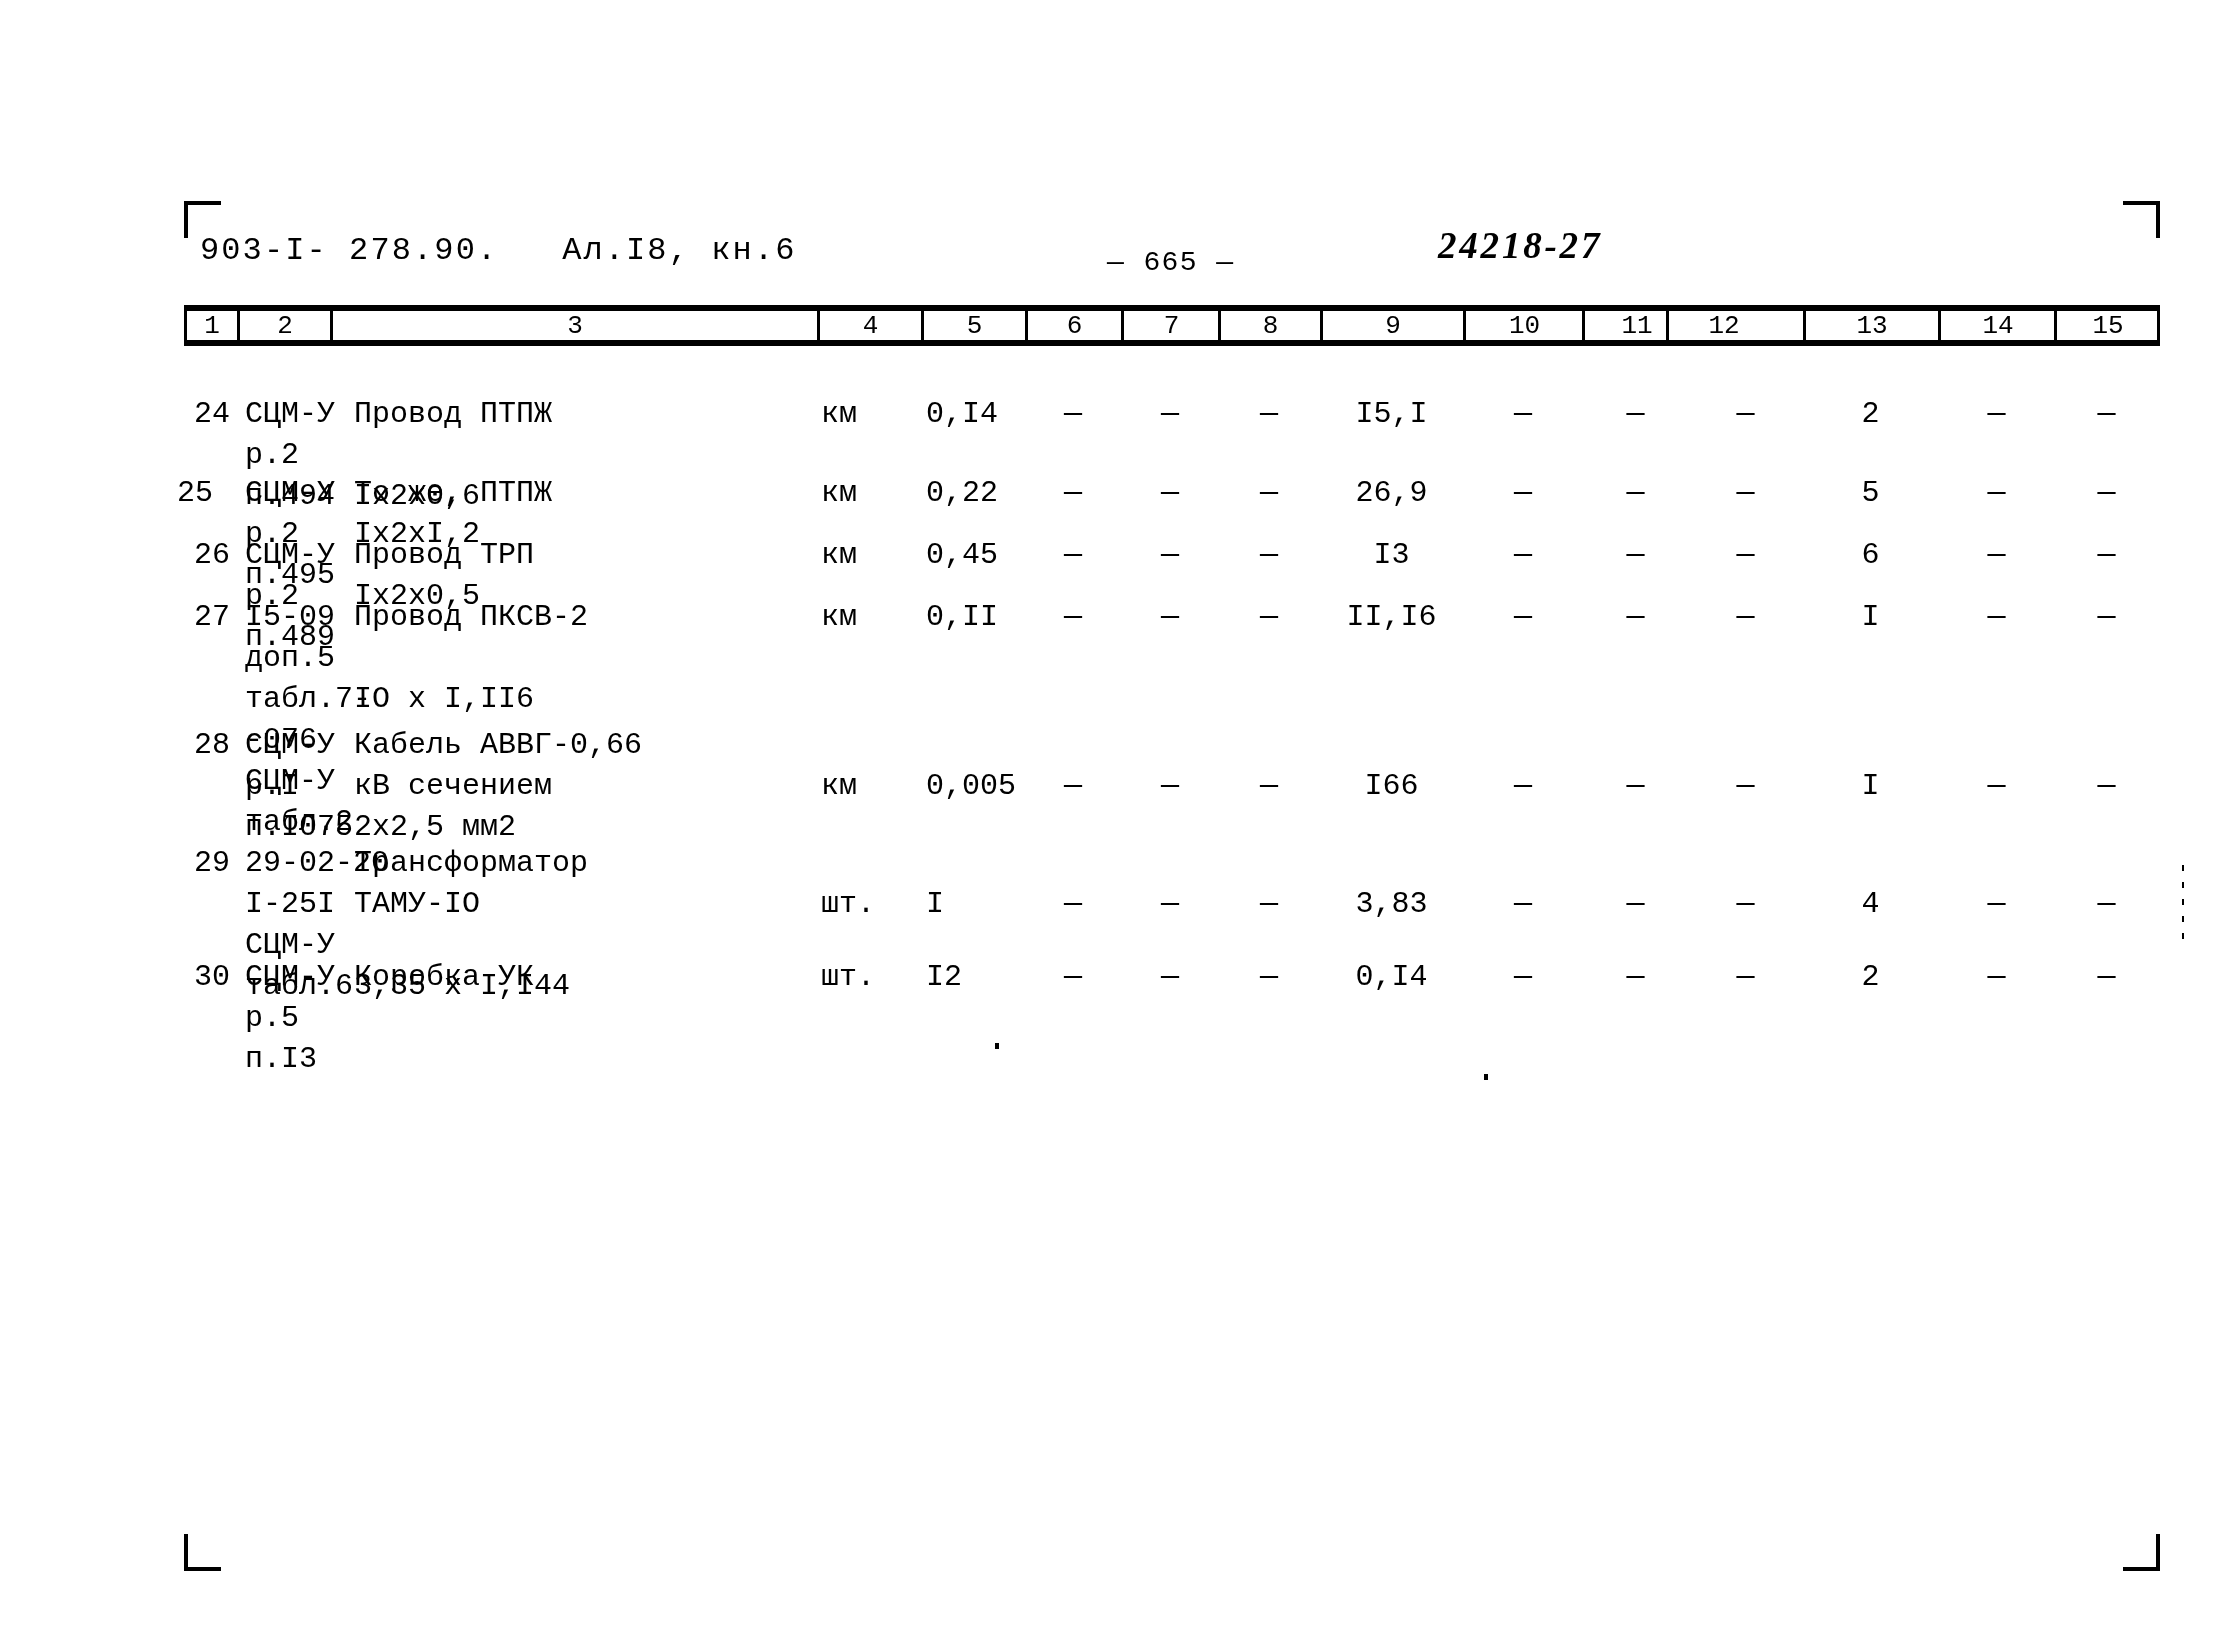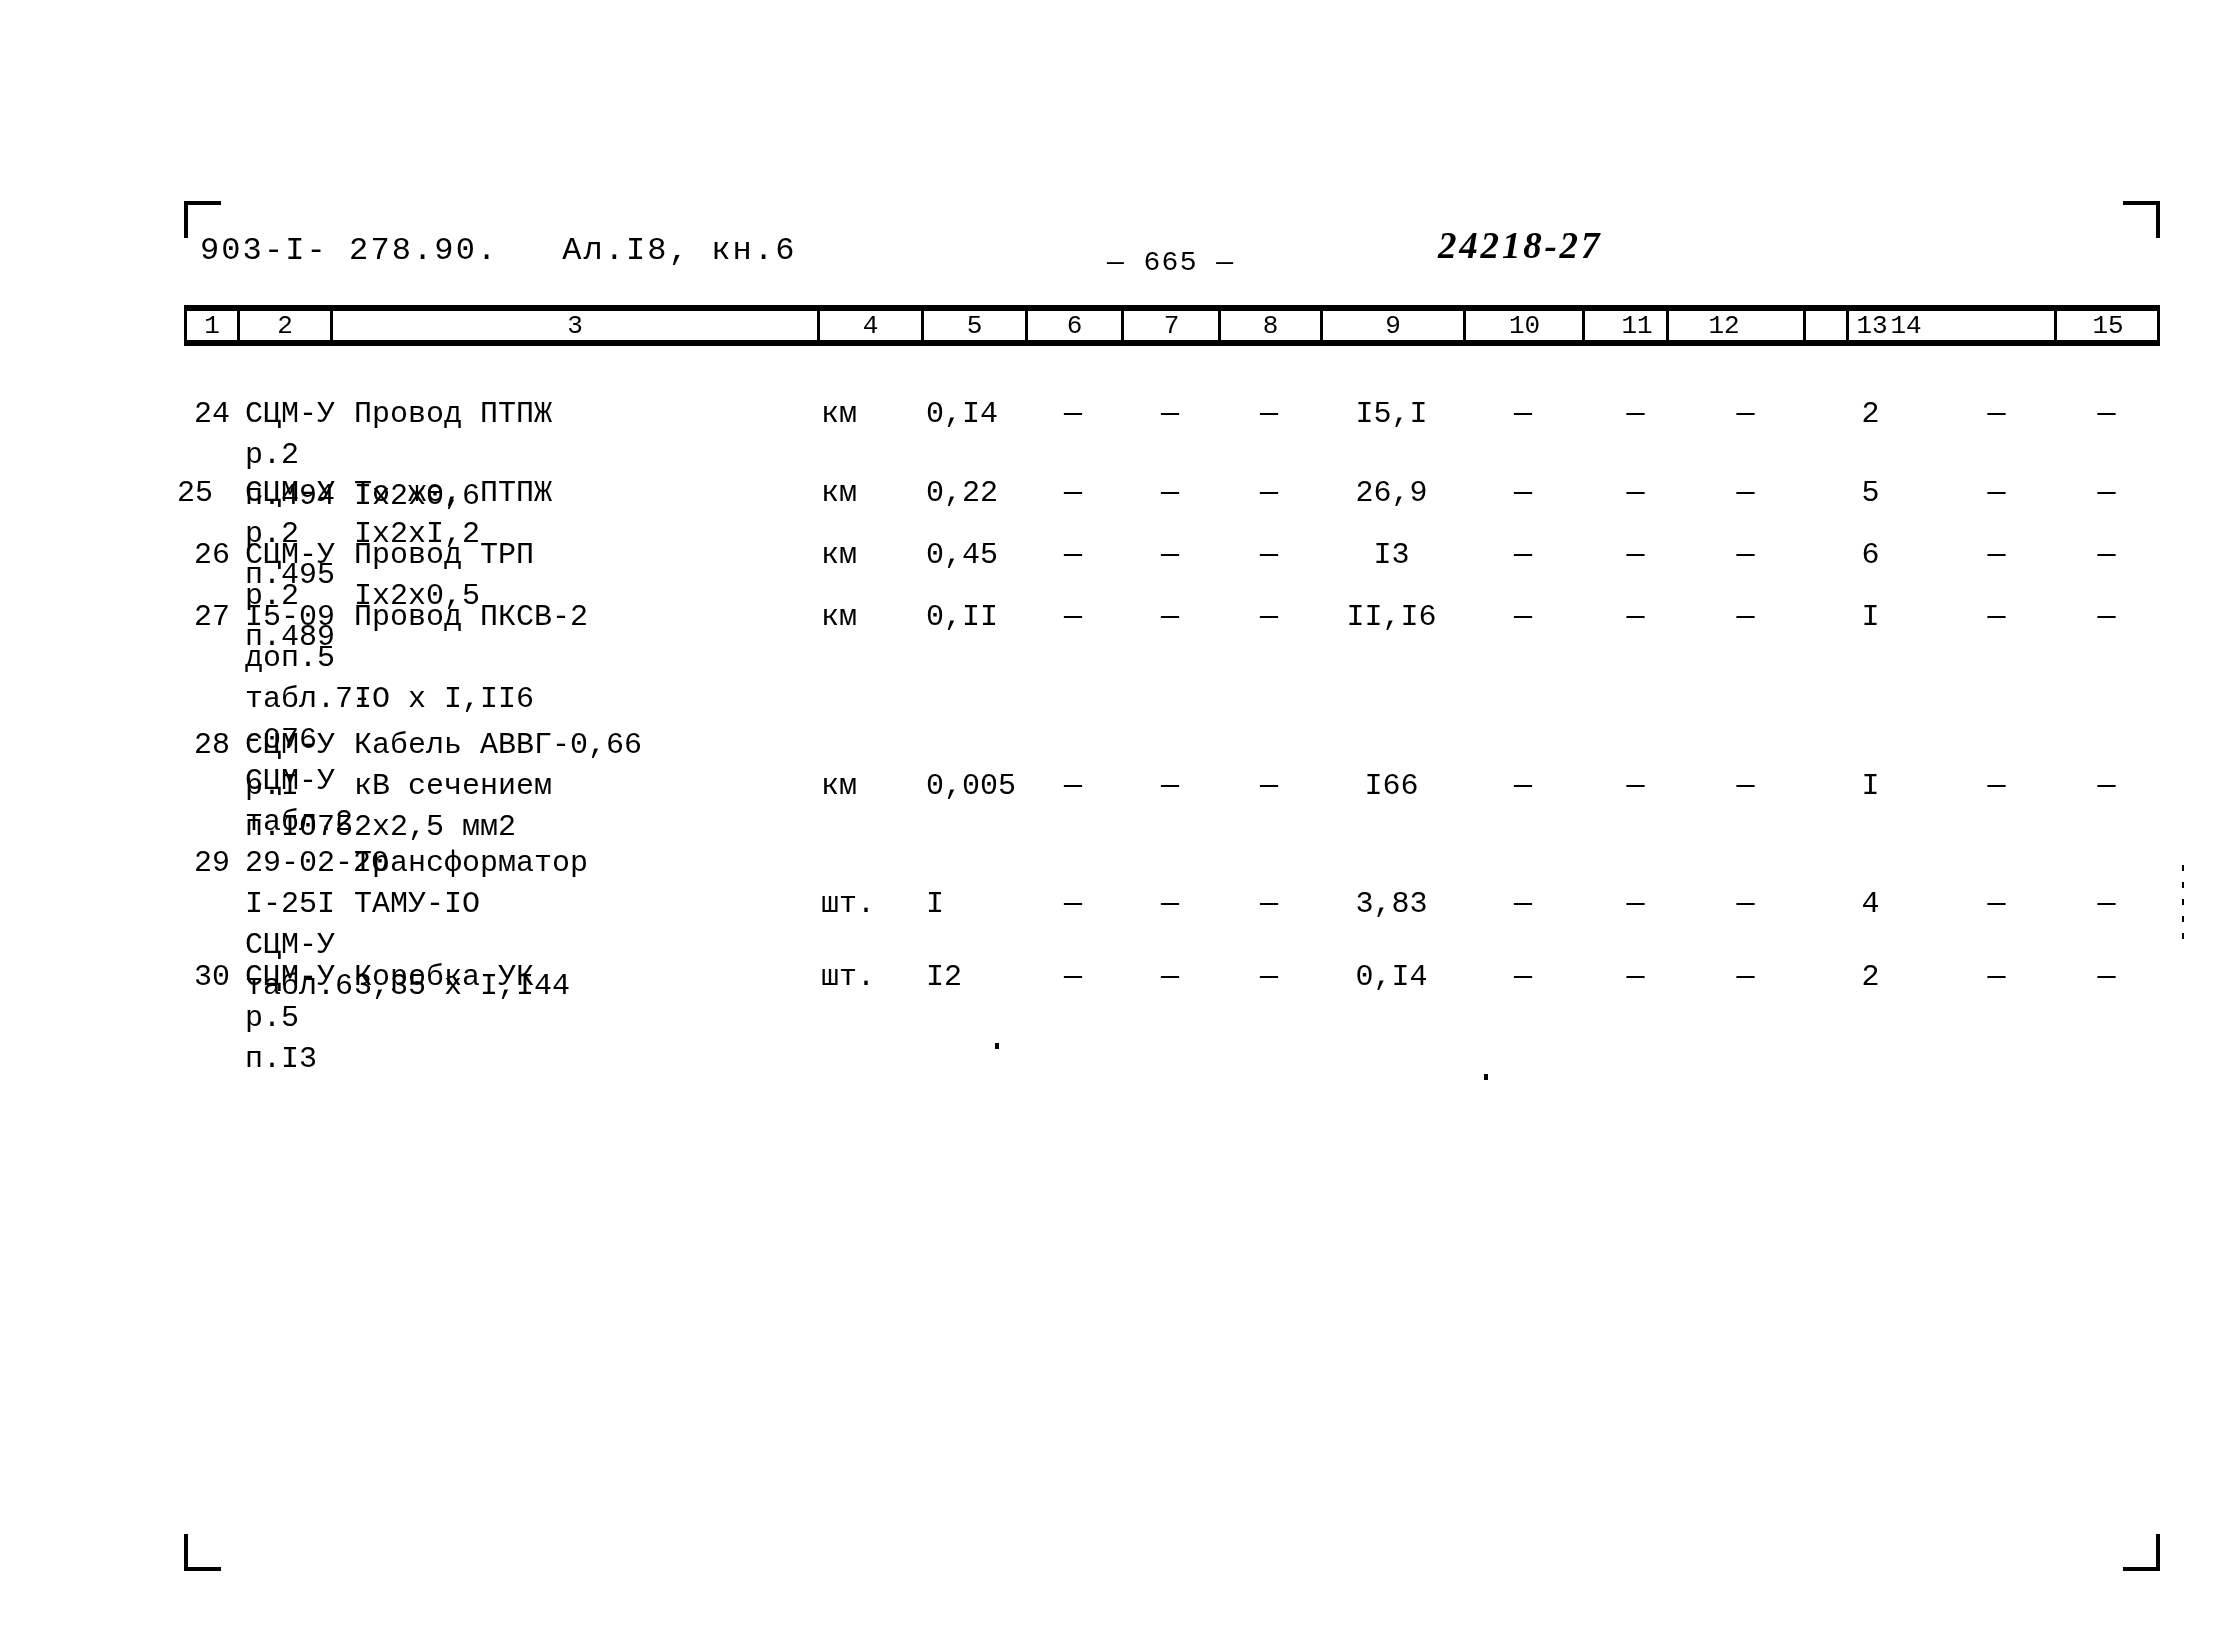--- a/index.html
+++ b/index.html
@@ -150,21 +150,21 @@
     <div class="colcell" style="left: 633px; width: 104px;">4</div>
     <div class="colcell" style="left: 737px; width: 104px;">5</div>
     <div class="colcell" style="left: 841px; width: 96px;">6</div>
     <div class="colcell" style="left: 937px; width: 98px;">7</div>
     <div class="colcell" style="left: 1034px; width: 102px;">8</div>
     <div class="colcell" style="left: 1136px; width: 143px;">9</div>
     <div class="colcell" style="left: 1279px; width: 120px;">10</div>
     <div class="colcell" style="left: 1398px; width: 107px;">11</div>
     <div class="colcell" style="left: 1482px; width: 113px;">12</div>
     <div class="colcell" style="left: 1619px; width: 135px;">13</div>
-    <div class="colcell" style="left: 1662px; width: 117px;">14</div>
+    <div class="colcell" style="left: 1754px; width: 117px;">14</div>
     <div class="colcell" style="left: 1870px; width: 105px;">15</div>
   </div>
 
 <div class="tbody">
     <div class="row" style="top: 42px;">
       <div class="cell cell-num" style="left: -7px; width: 53px; top: 0px; text-align: right;">24</div>
       <div class="cell cell-code" style="left: 61px; width: 232px; top: 0px; text-align: left;">СЦМ-У
 р.2
 п.494</div>
       <div class="cell cell-name" style="left: 170px; width: 492px; top: 0px; text-align: left;">Провод ПТПЖ

